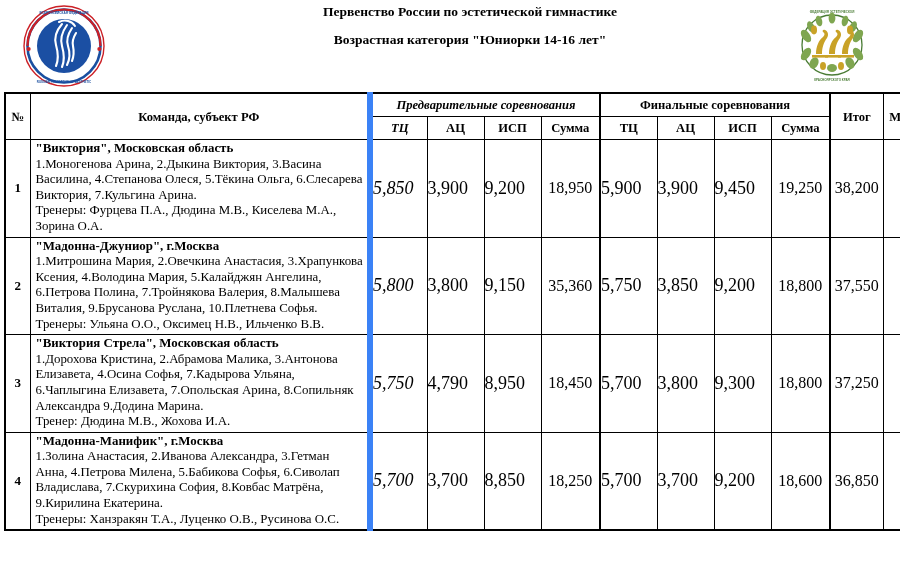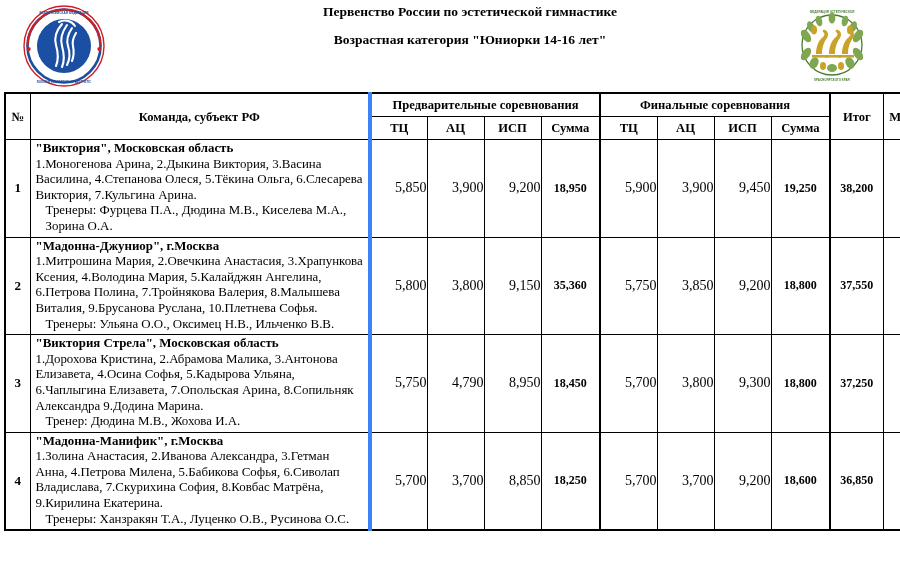--- a/index.html
+++ b/index.html
@@ -53,21 +53,21 @@
   }
   .results-table th,
   .results-table td {
     border: 1px solid #000000;
     padding: 0;
     vertical-align: middle;
     font-size: 12.6px;
   }
   
   .results-table { border: 2px solid #000; }
-  th.grp-start, td.grp-start { border-left: 4px solid #3b82f6; }
+  th.grp-start, td.grp-start { border-left: 6px solid #3b82f6; font-style: italic; }
   th.grp-end,   td.grp-end   { border-right: 2px solid #000; }
 
   thead th {
     text-align: center;
     font-weight: bold;
     font-size: 12.6px;
     line-height: 14px;
     height: 21px;
   }
   thead th.tall { height: 45px; }
@@ -90,32 +90,32 @@
     padding: 1px 4px 2px 5px;
     font-size: 12.9px;
     line-height: 15.6px;
     vertical-align: top;
   }
   .team-name {
     font-weight: bold;
     display: block;
   }
   .team-members { display: block; }
-  .team-coaches { display: block; margin-left: 10px; }
+  .team-coaches { display: block; }
 
   td.score-cell {
-    text-align: right;
-    font-size: 14px;
+    text-align: left;
+    font-size: 18px;
   }
   td.sum-cell,
   td.total-cell,
   td.place-cell {
     text-align: center;
-    font-weight: bold;
-    font-size: 12px;
+    font-weight: normal;
+    font-size: 16px;
   }
 </style>
 </head>
 <body>
 
 <div class="doc-header">
 
   <div class="logo logo-left">
     <svg width="92" height="84" viewBox="0 0 92 84" aria-hidden="true">
       <circle cx="46" cy="42" r="40" fill="#ffffff" stroke="#cc2026" stroke-width="1.4"></circle>
@@ -259,21 +259,21 @@
       <td class="score-cell">9,200</td>
       <td class="sum-cell grp-end">18,800</td>
       <td class="total-cell">37,550</td>
       <td class="place-cell">2</td>
     </tr>
 
     <tr>
       <td class="num-cell">3</td>
       <td class="team-cell">
         <span class="team-name">"Виктория Стрела", Московская область</span>
-        <span class="team-members">1.Дорохова Кристина, 2.Абрамова Малика, 3.Антонова Елизавета, 4.Осина Софья, 5.Кадырова Ульяна, 6.Чаплыгина Елизавета, 7.Опольская Арина, 8.Сопильняк Александра 9.Додина Марина.</span>
+        <span class="team-members">1.Дорохова Кристина, 2.Абрамова Малика, 3.Антонова Елизавета, 4.Осина Софья, 7.Кадырова Ульяна, 6.Чаплыгина Елизавета, 7.Опольская Арина, 8.Сопильняк Александра 9.Додина Марина.</span>
         <span class="team-coaches">Тренер: Дюдина М.В., Жохова И.А.</span>
       </td>
       <td class="score-cell grp-start">5,750</td>
       <td class="score-cell">4,790</td>
       <td class="score-cell">8,950</td>
       <td class="sum-cell grp-end">18,450</td>
       <td class="score-cell">5,700</td>
       <td class="score-cell">3,800</td>
       <td class="score-cell">9,300</td>
       <td class="sum-cell grp-end">18,800</td>

